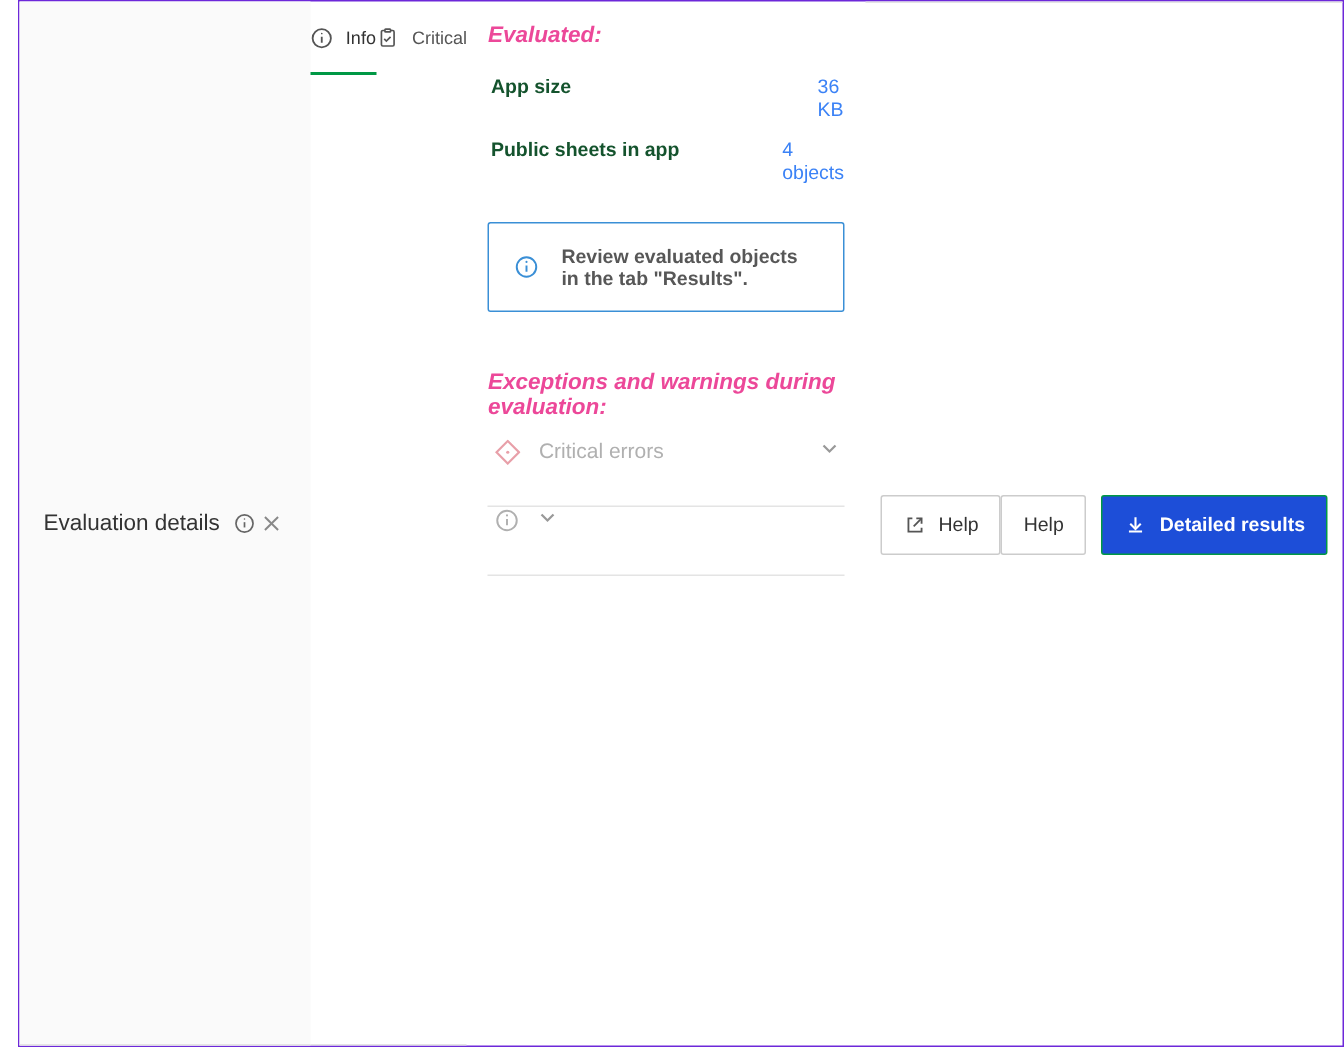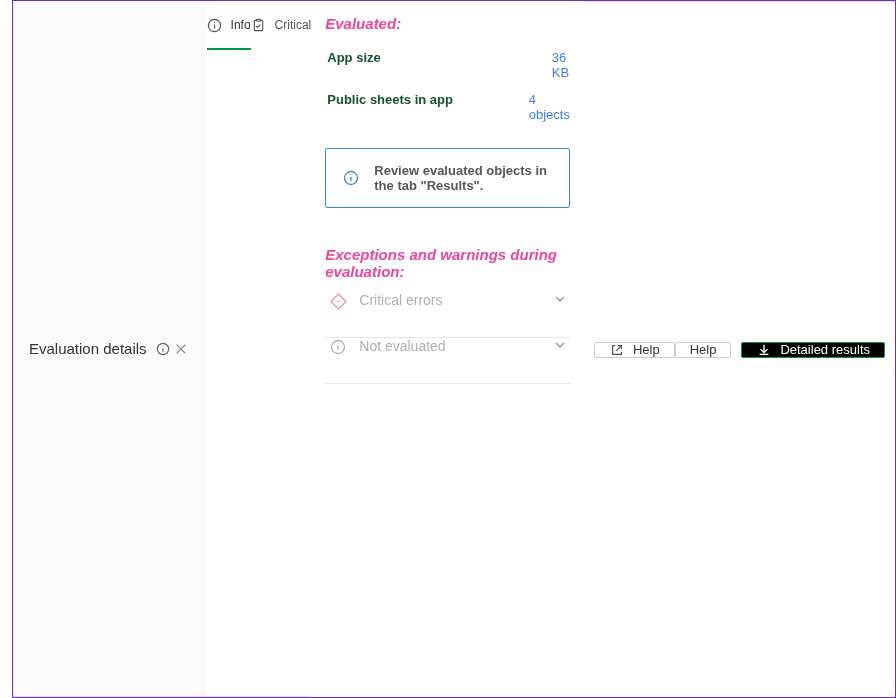--- a/index.html
+++ b/index.html
@@ -141,39 +141,39 @@
 
   
   .footer {
     border-top: 1px solid #e4e4e4;
     padding: 10px;
     display: flex;
     align-items: center;
     justify-content: space-between;
   }
   .btn {
-    height: 16px;
+    height: 40px;
     padding: 0 14px;
     border: 1px solid #ccc;
     background: #fff;
     border-radius: 2px;
     font-size: 13px;
     cursor: pointer;
     display: inline-flex;
     align-items: center;
     gap: 8px;
     color: #333;
     font-family: inherit;
   }
   .footer-right { display:flex; gap:10px; }
   .btn.primary {
-    background: #000000;
+    background: #1d4ed8;
     border-color: #009845;
     color: #fff;
-    font-weight: 400;
+    font-weight: 700;
   }
   .btn-icon { width:16px; height:16px; display:inline-flex;align-items:center;justify-content:center;}
 </style>
 </head>
 <body>
 
 <div class="dialog">
 
   <div class="header">
     <div class="header-title">
@@ -261,21 +261,20 @@
 
 
       <div class="acc-row">
         <span class="acc-icon">
           <svg viewBox="0 0 16 16" width="16" height="16" fill="none" stroke="#b0b0b0" stroke-width="1.3">
             <circle cx="8" cy="8" r="6.5"></circle>
               <line x1="8" y1="7" x2="8" y2="11.2"></line>
               <circle cx="8" cy="4.6" r="0.7" fill="#b0b0b0" stroke="none"></circle>
           </svg>
         </span>
-        <span class="acc-label">Not evaluated</span>
         <span class="chevron">
           <svg viewBox="0 0 12 12" width="12" height="12" fill="none" stroke="#999" stroke-width="1.5">
               <path d="M2 4 l4 4 l4-4"></path>
             </svg>
         </span>
       </div>
 
     </div>
   </div>
 

